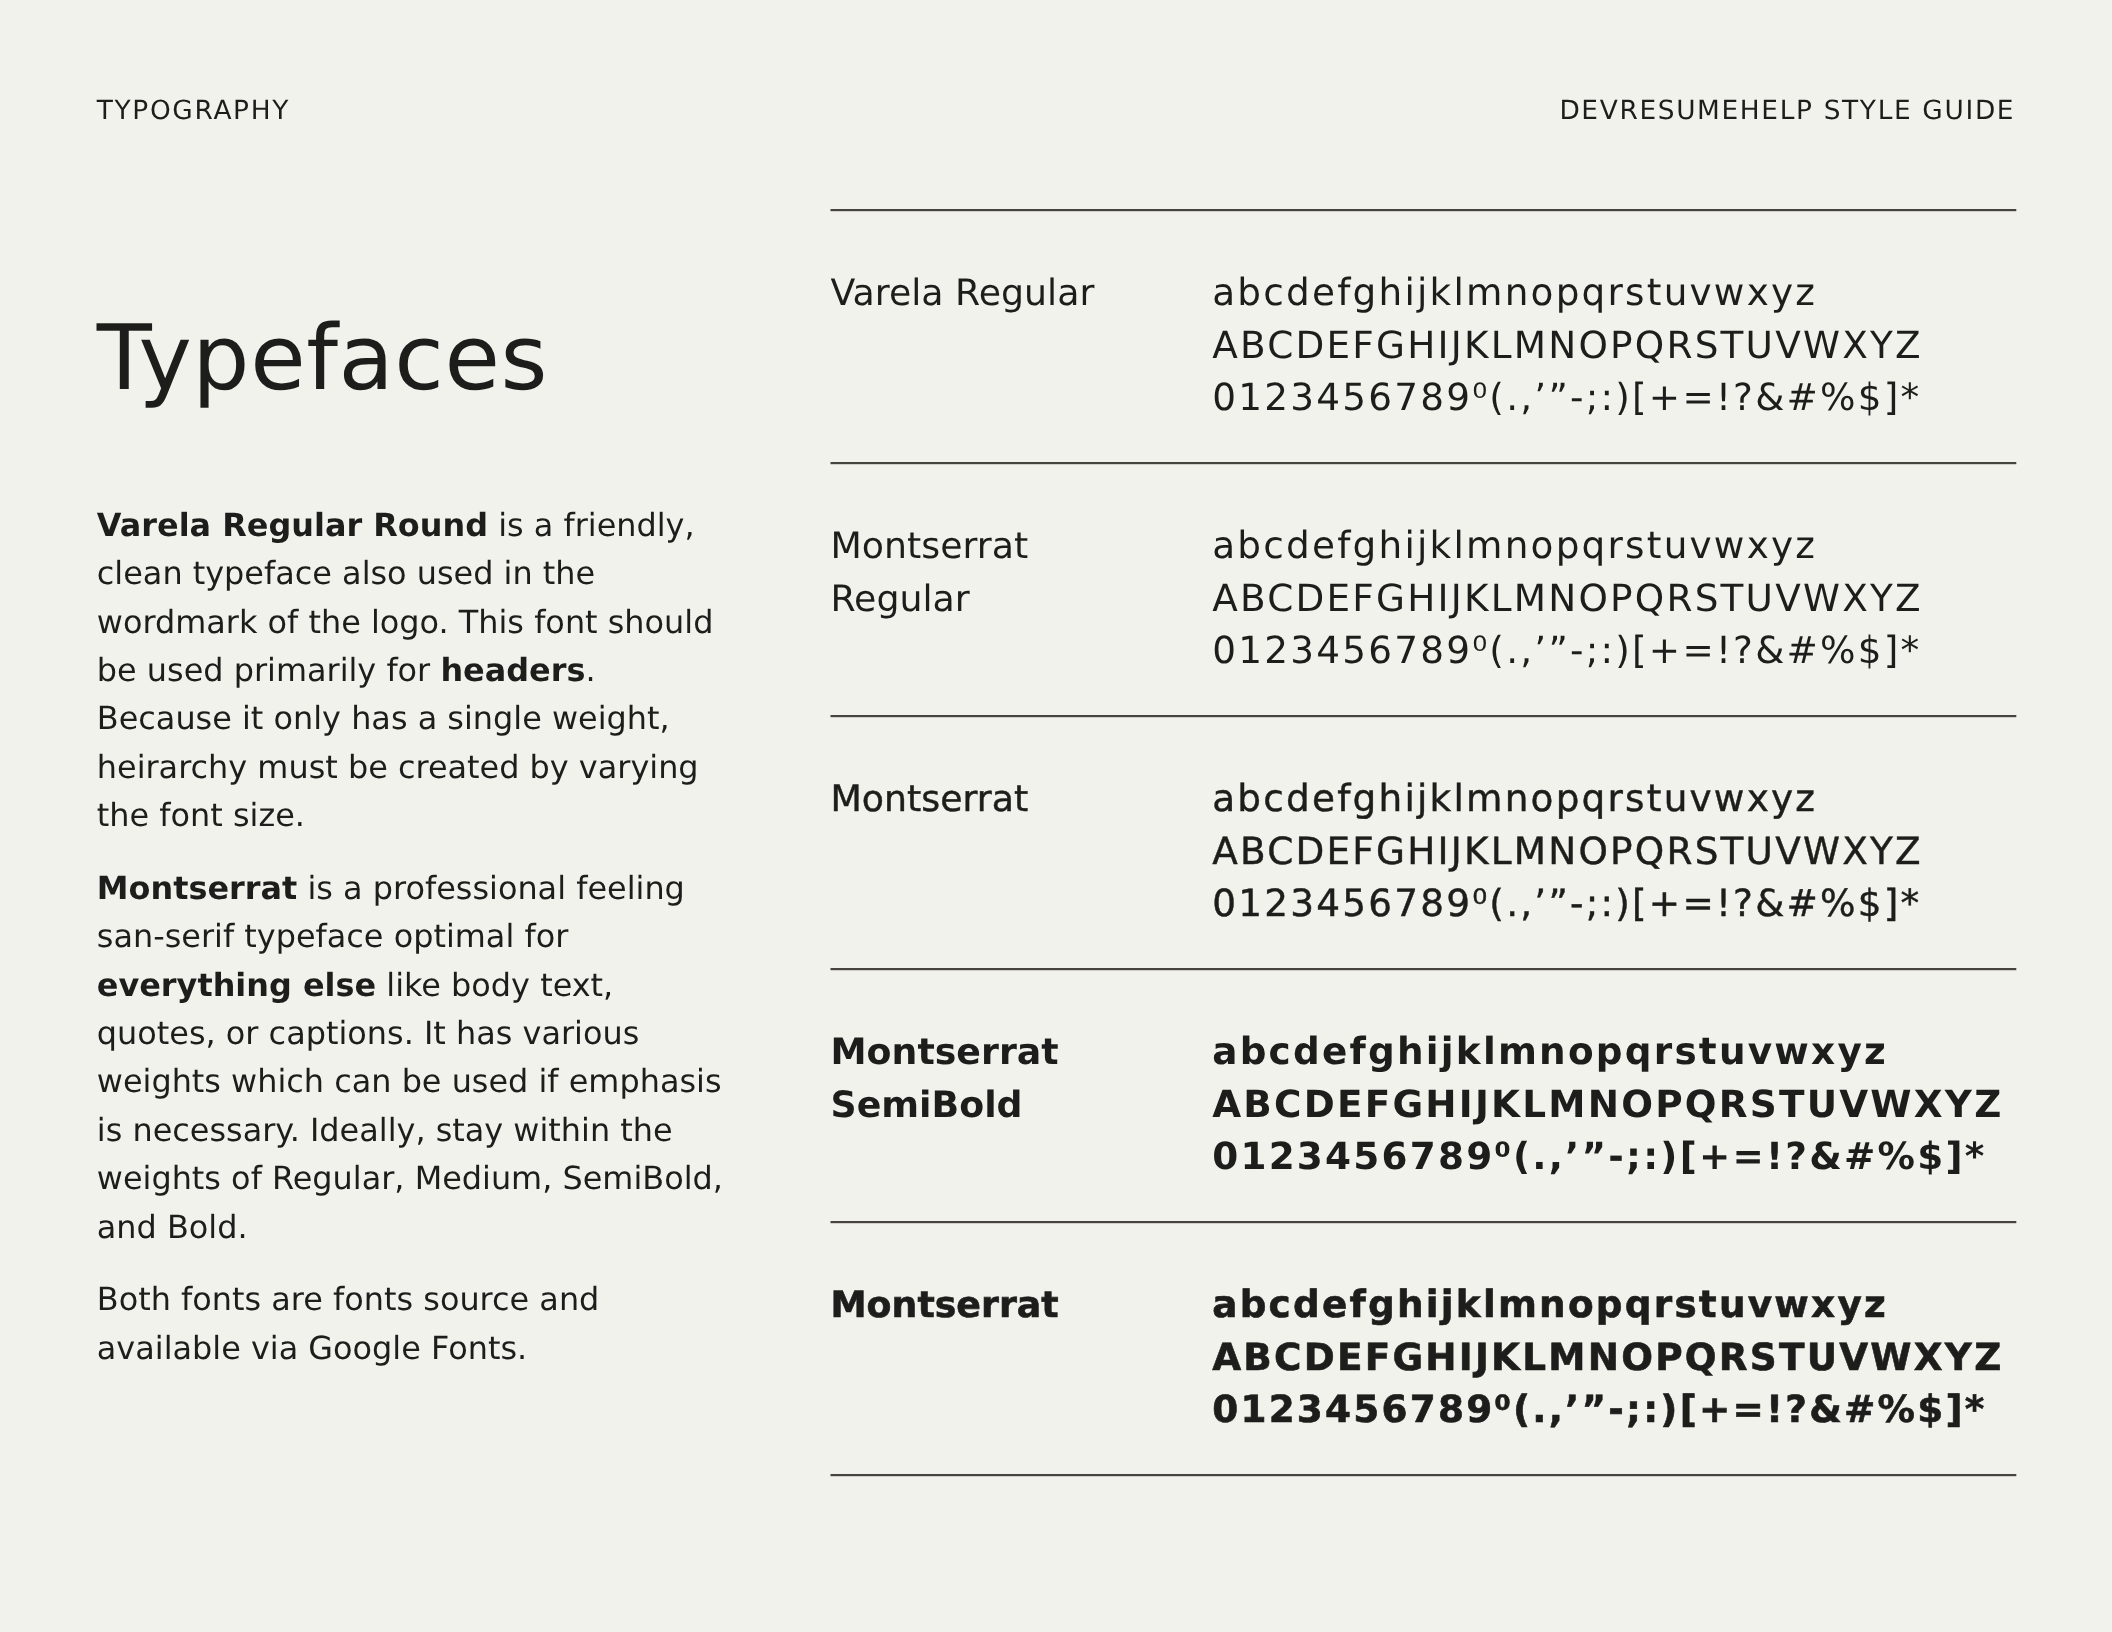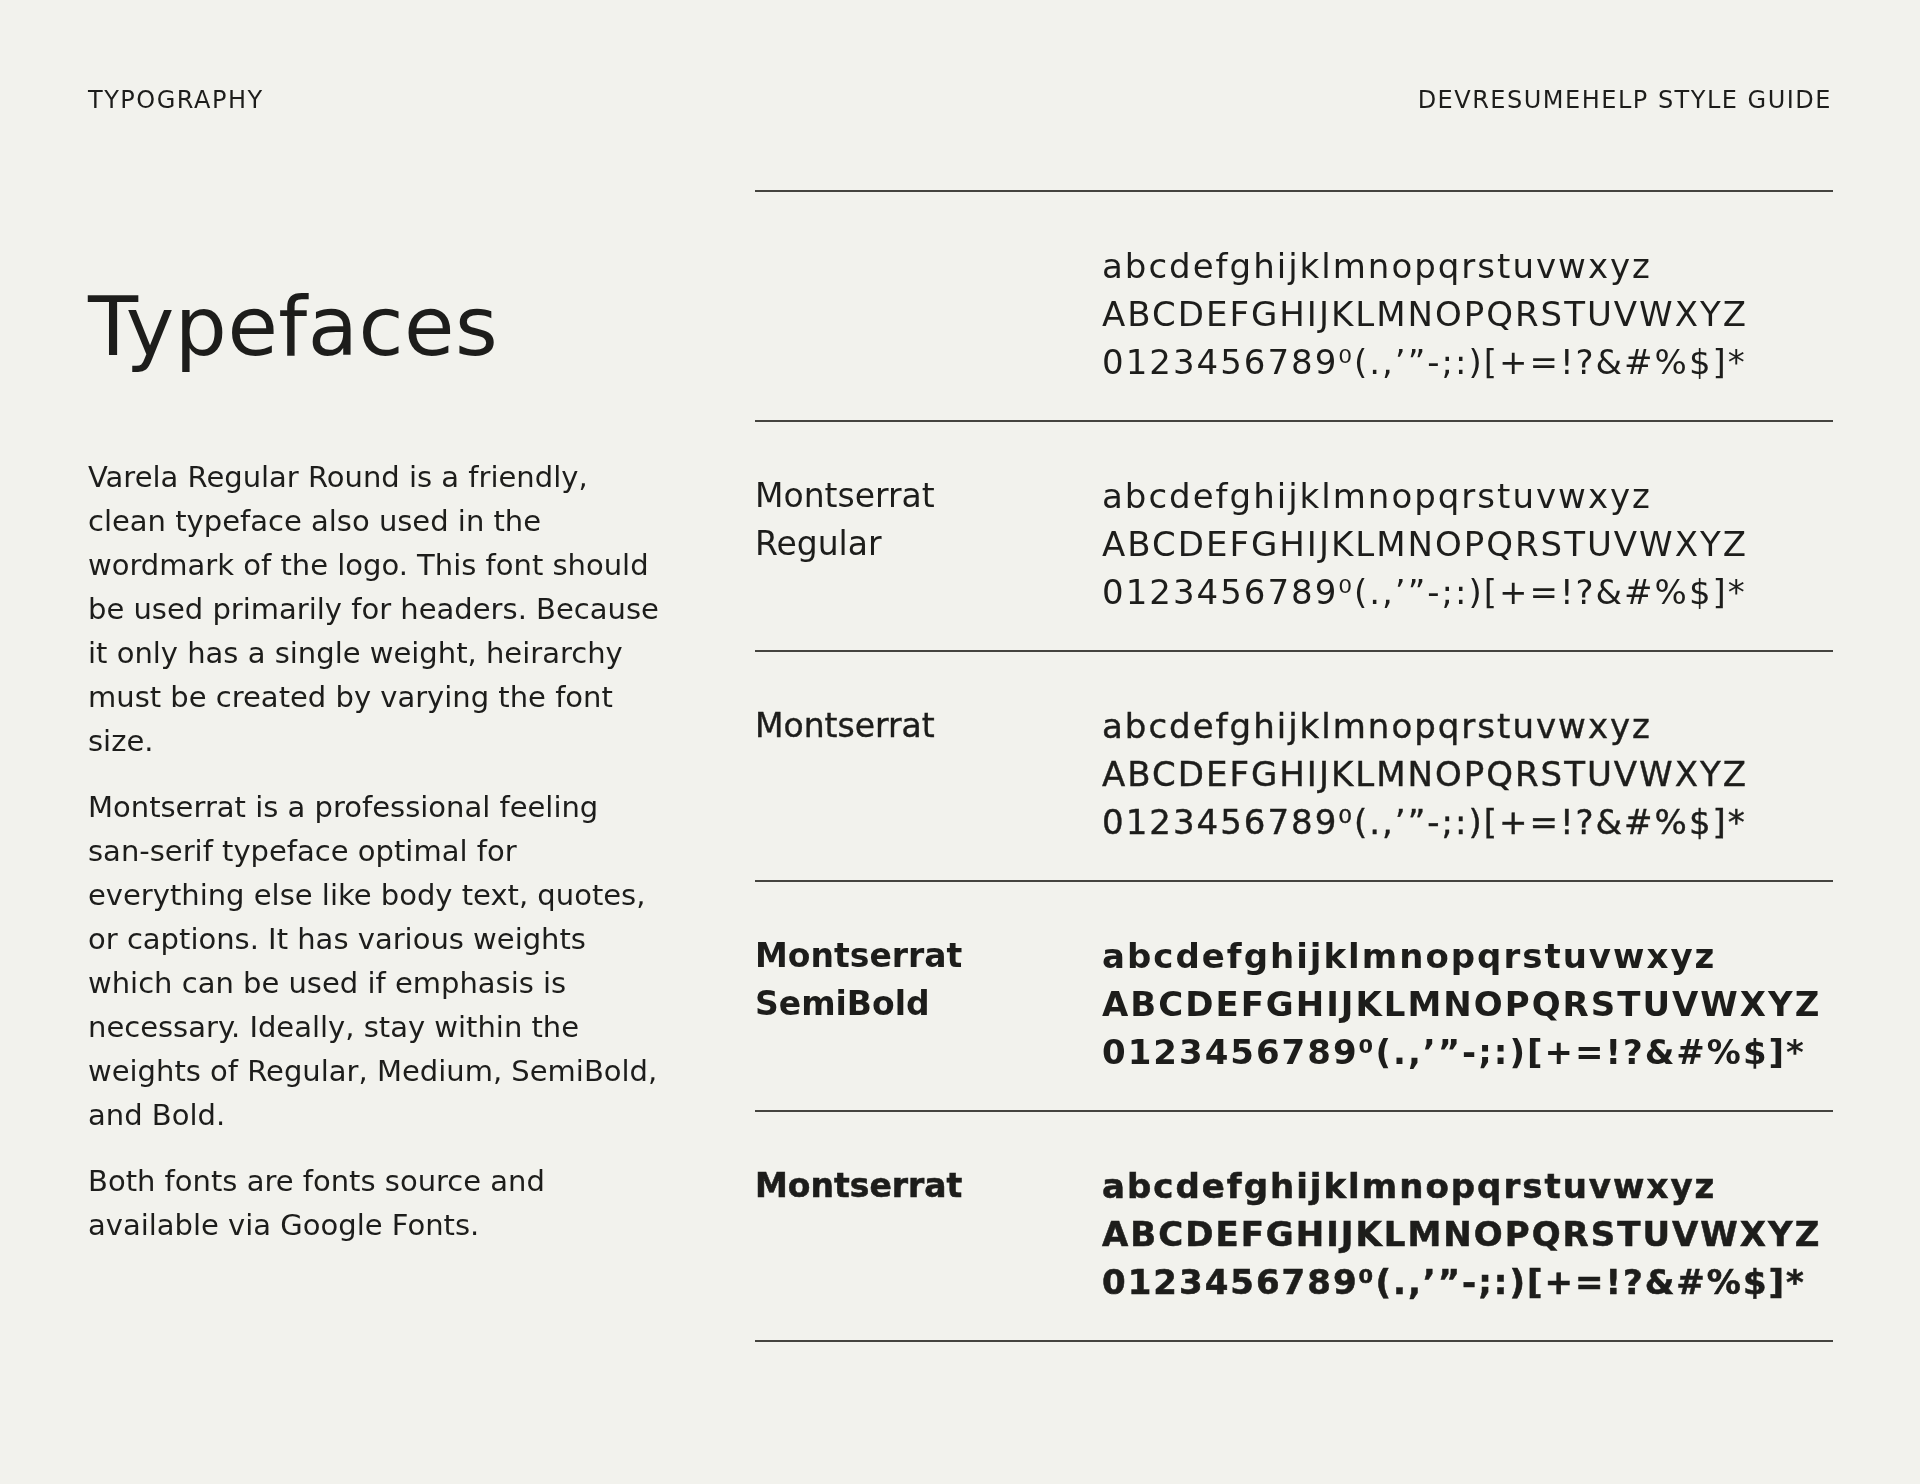--- a/index.html
+++ b/index.html
@@ -42,21 +42,21 @@
     font-weight: 400;
     letter-spacing: 0.5px;
   }
   .intro .paragraphs { margin-top: 78px; }
   .intro p.body-text {
     margin: 0 0 22px 0;
     font-size: 29px;
     line-height: 44px;
     font-weight: 400;
   }
-  .intro p.body-text b { font-weight: 400; }
+  .intro p.body-text b { font-weight: 700; }
 
   
   .specimens {
     position: absolute;
     left: 755px;
     top: 190px;
     width: 1078px;
     border-bottom: 2px solid #45443f;
   }
   .spec-row {
@@ -102,20 +102,21 @@
     <div class="paragraphs" id="intro-paragraphs">
         <p class="body-text"><b>Varela Regular Round</b><span> is a friendly, clean typeface also used in the wordmark of the logo. This font should be used primarily for </span><b>headers</b><span>. Because it only has a single weight, heirarchy must be created by varying the font size.</span></p>
         <p class="body-text"><b>Montserrat</b><span> is a professional feeling san-serif typeface optimal for </span><b>everything else</b><span> like body text, quotes, or captions. It has various weights which can be used if emphasis is necessary. Ideally, stay within the weights of Regular, Medium, SemiBold, and Bold.</span></p>
         <p class="body-text"><span>Both fonts are fonts source and available via Google Fonts.</span></p>
       </div>
   </aside>
 
   <main class="specimens" id="specimen-rows">
       <section class="spec-row w400">
         <div class="spec-label">
+          <div>Varela Regular</div>
         </div>
         <div class="spec-sample">
           <div>abcdefghijklmnopqrstuvwxyz</div>
           <div>ABCDEFGHIJKLMNOPQRSTUVWXYZ</div>
           <div>0123456789⁰(.,’”-;:)[+=!?&amp;#%$]*</div>
         </div>
       </section>
       <section class="spec-row w400">
         <div class="spec-label">
           <div>Montserrat</div>

